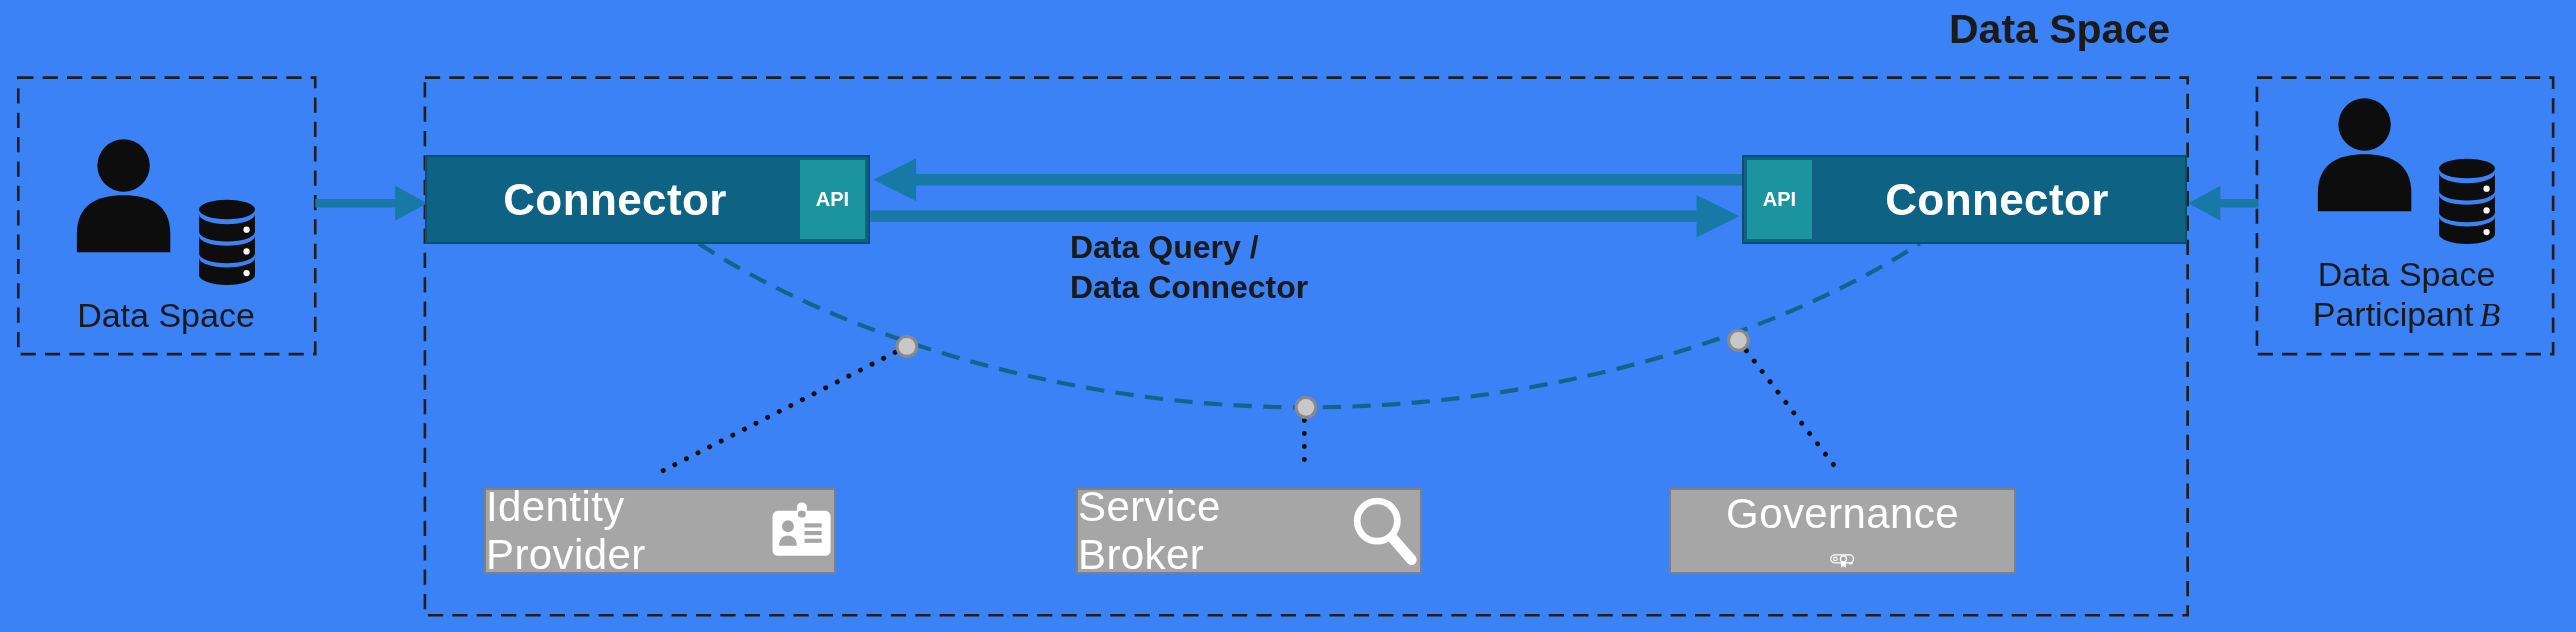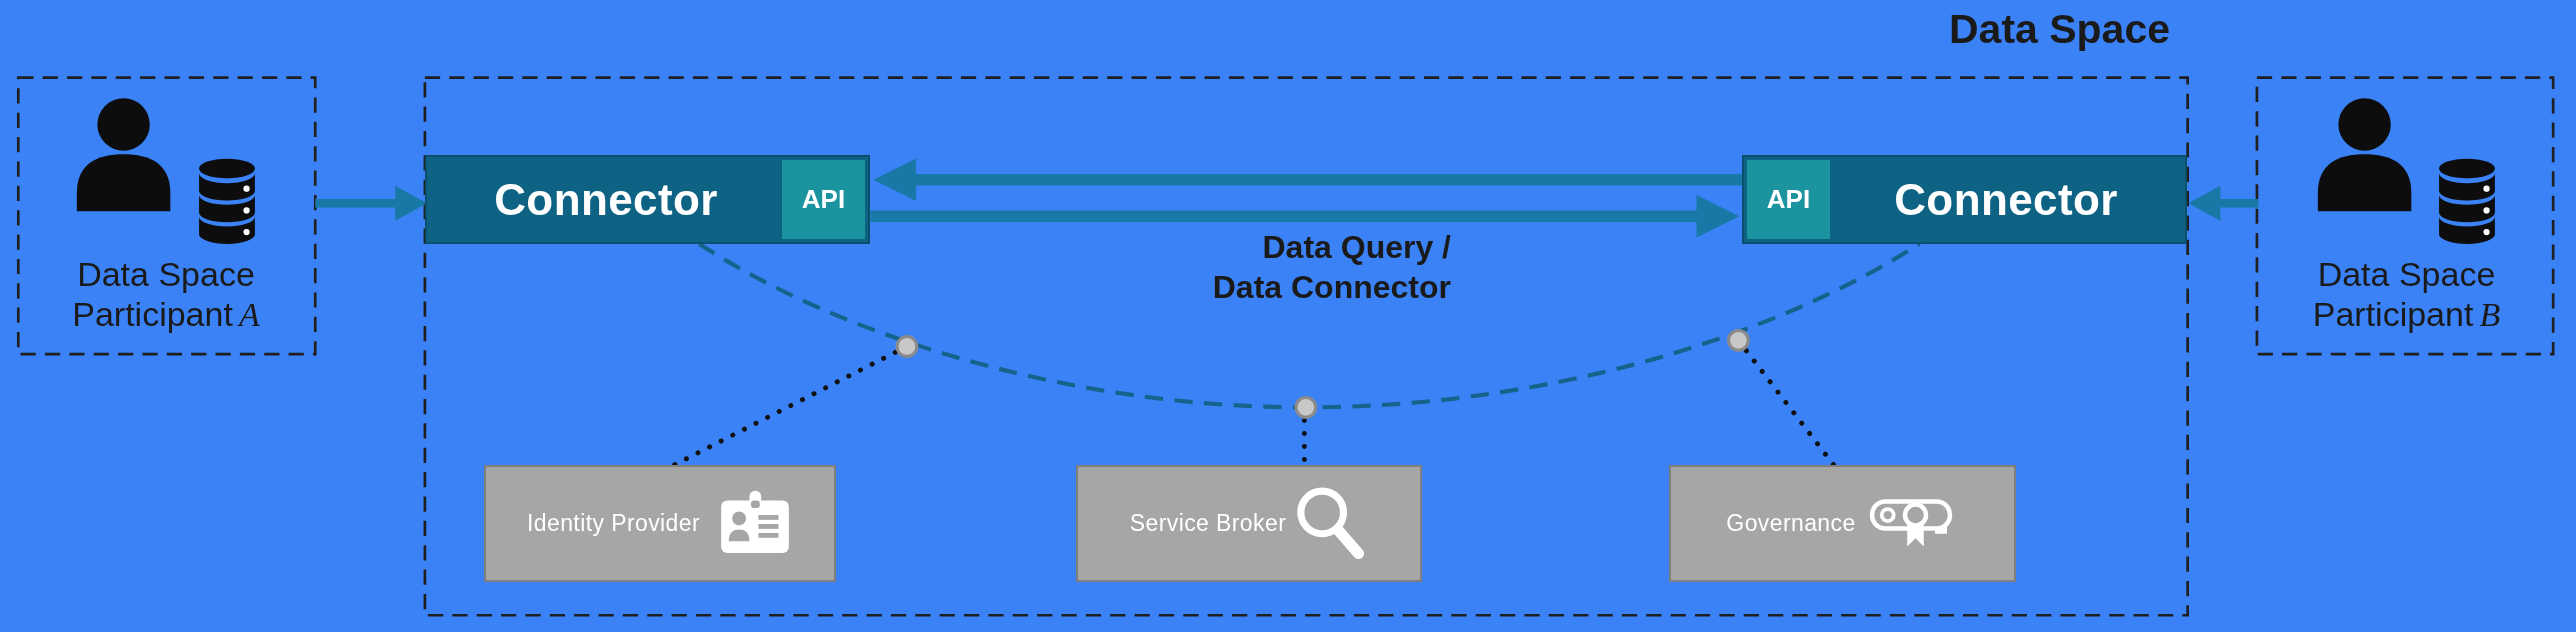--- a/index.html
+++ b/index.html
@@ -32,56 +32,56 @@
     border:2.3px solid var(--connector-border);
     display:flex;align-items:stretch;padding:3px;
   }
   #connector-left{left:425px;}
   #connector-right{left:1742px;flex-direction:row-reverse;}
   .connector .c-label{
     flex:1;display:flex;align-items:center;justify-content:center;
     color:var(--white);font-size:44px;font-weight:700;letter-spacing:0.4px;
   }
   .connector .api-box{
-    width:83px;background:var(--api);
+    width:65px;background:var(--api);
     display:flex;align-items:center;justify-content:center;
-    color:var(--white);font-size:26px;font-weight:700;
+    color:var(--white);font-size:20px;font-weight:700;
   }
   #exchange-label{
     left:1070px;top:227px;width:381px;z-index:2;
-    text-align:right;color:var(--text);
+    text-align:left;color:var(--text);
     font-size:32px;font-weight:700;line-height:1.26;
   }
   
   .participant{
     top:78px;width:297px;height:277px;z-index:2;
     display:flex;flex-direction:column;align-items:center;justify-content:flex-end;
     padding-bottom:20px;
   }
   #participant-a{left:17.5px;}
   #participant-b{left:2258px;}
   .p-icons{display:flex;align-items:flex-end;gap:7.6px;}
   .person-svg{width:114px;height:119px;color:var(--icon);margin-bottom:30.5px;}
   .db-svg{width:70px;height:88px;color:var(--icon);}
   .p-label{
     margin-top:7.6px;text-align:center;color:var(--text);
     font-size:34px;line-height:1.18;
   }
   .p-label .var{font-family:"Liberation Serif", serif;font-style:italic;margin-left:6.1px;}
   
   .service{
-    top:465px;height:117px;z-index:2;
+    top:488px;height:86px;z-index:2;
     background:var(--service-fill);
     border:2.3px solid var(--service-border);
     display:flex;align-items:center;justify-content:center;gap:17px;
-    color:var(--white);font-size:23px;font-weight:400;letter-spacing:0.4px;
+    color:var(--white);font-size:42px;font-weight:400;letter-spacing:0.4px;
   }
   #service-identity{left:484px;width:352px;}
   #service-broker{left:1076px;width:346px;gap:3px;}
-  #service-governance{left:1669px;width:347px;gap:13px;}
+  #service-governance{left:1669px;width:347px;gap:13px;flex-direction:column;}
   .svc-icon{display:block;}
   .white-fill{fill:var(--white);}
   .gray-fill{fill:var(--service-fill);}
   .white-stroke{stroke:var(--white);fill:none;}
 </style>
 </head>
 <body>
 
 <div id="canvas">
 
@@ -140,21 +140,20 @@
         <path d="M10,22 A40,14 0 0 0 90,22 L90,47 A40,14 0 0 1 10,47 Z" fill="currentColor"></path>
         <path d="M10,53 A40,14 0 0 0 90,53 L90,78 A40,14 0 0 1 10,78 Z" fill="currentColor"></path>
         <path d="M10,84 A40,14 0 0 0 90,84 L90,109 A40,14 0 0 1 10,109 Z" fill="currentColor"></path>
         <circle cx="78" cy="44" r="4.5" fill="#fff"></circle>
         <circle cx="78" cy="75" r="4.5" fill="#fff"></circle>
         <circle cx="78" cy="106" r="4.5" fill="#fff"></circle>
       </svg>
     </div>
     <div class="p-label">
       <div>Data Space</div>
-      <div><span>Participant</span><i class="var">A</i></div>
     </div>
   </div>
 
   <div id="participant-b" class="participant abs">
     <div class="p-icons">
       <svg class="person-svg" viewBox="0 0 100 104">
         <circle cx="47" cy="24" r="23" fill="currentColor"></circle>
         <path d="M6,100 v-16 c0,-26 18,-34 41,-34 c23,0 41,8 41,34 v16 Z" fill="currentColor"></path>
       </svg>
       <svg class="db-svg" viewBox="0 0 100 126">

